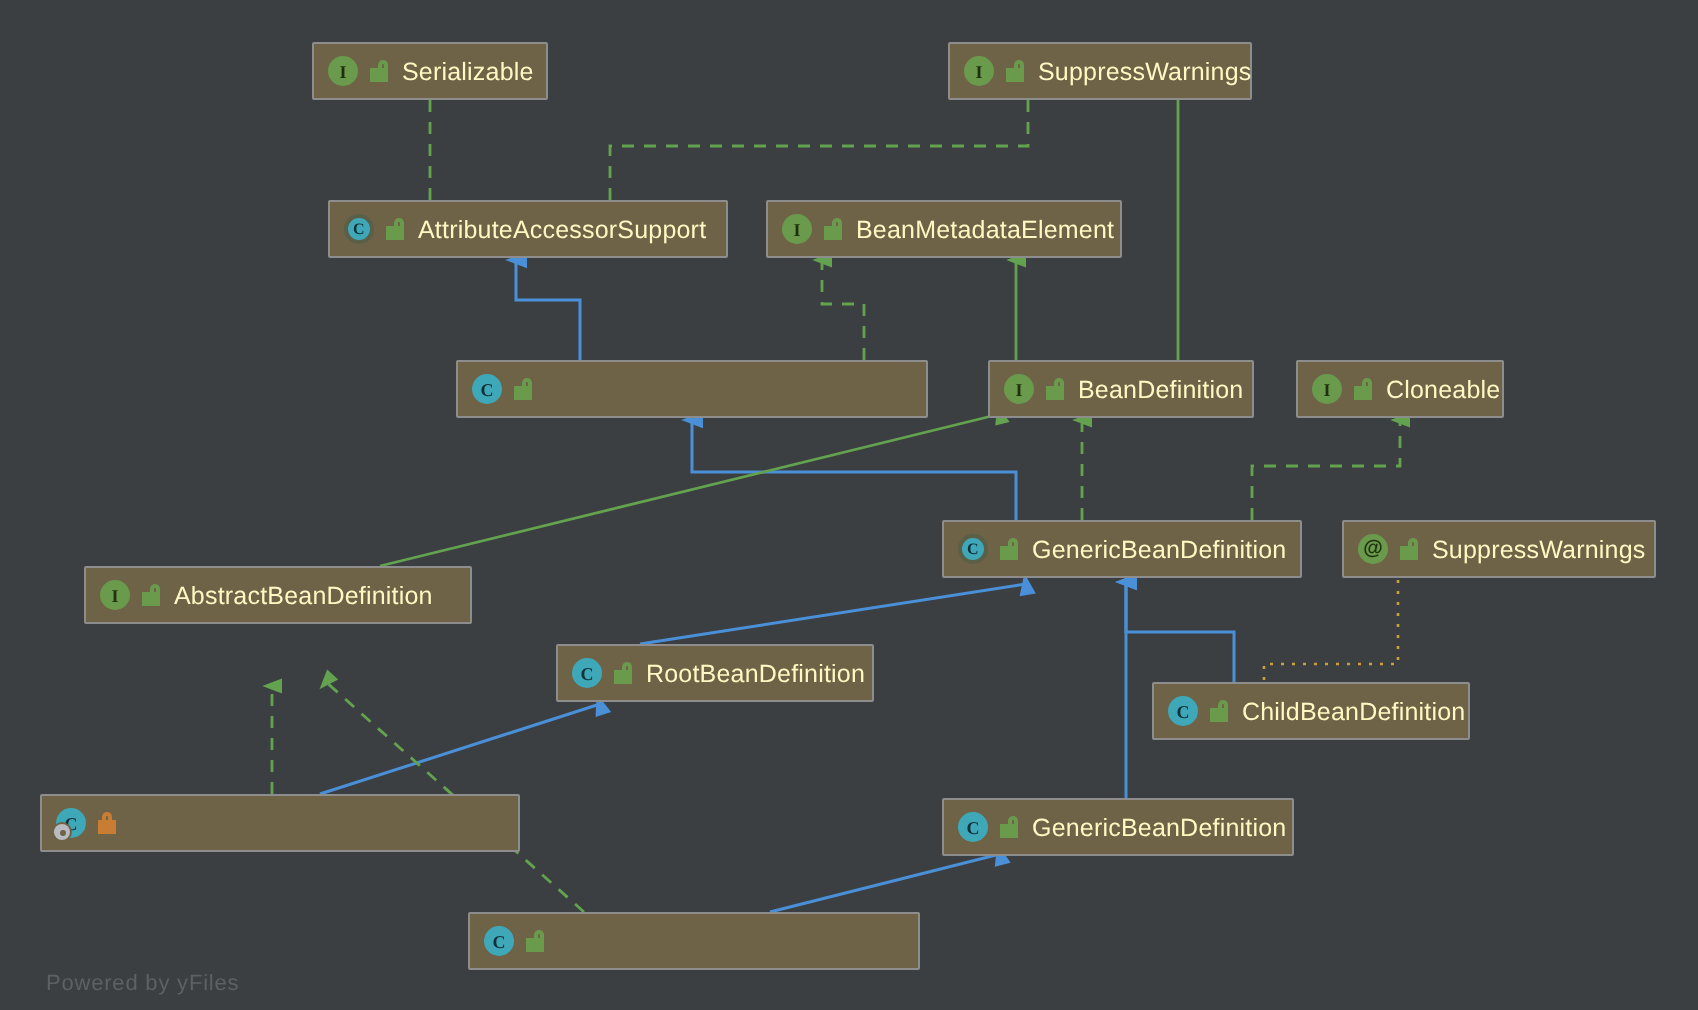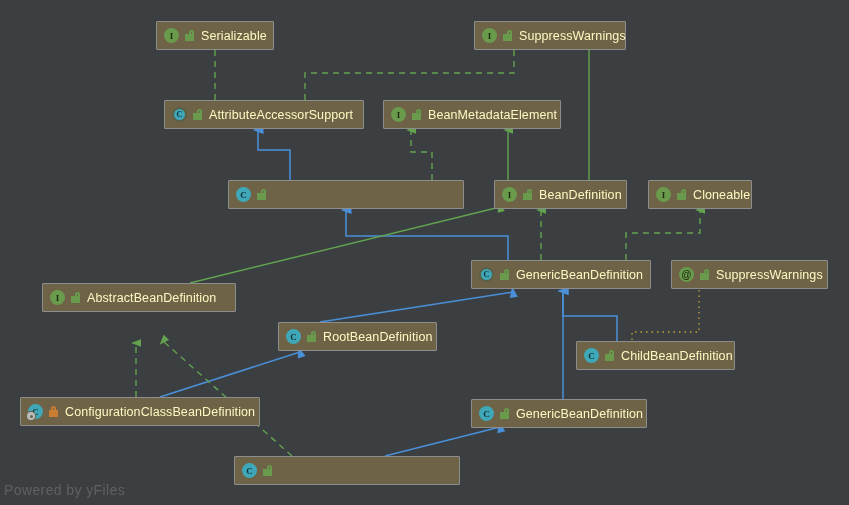--- a/index.html
+++ b/index.html
@@ -115,24 +115,24 @@
     border-top-left-radius: 3px;
     border-top-right-radius: 3px;
     top: 0;
   }
   .lock-public .body { background: #6a9a4c; }
   .lock-public .shackle { border-color: #6a9a4c; left: 4px; }
   .lock-private .body { background: #c87d33; }
   .lock-private .shackle { border-color: #c87d33; left: 2px; }
   #watermark {
     position: absolute;
-    left: 4px;
+    left: 23px;
     bottom: 7px;
     color: #5e6164;
-    font-size: 14px;
+    font-size: 11px;
     letter-spacing: .4px;
   }
 </style>
 </head>
 <body>
 
 <div id="canvas">
 
   <svg id="edge-layer" viewBox="0 0 849 505">
     <defs>
@@ -333,21 +333,20 @@
 
   <div class="node" style="left:20px;top:397px;width:240px;">
     <span class="ico ico-class">
         <span class="disc">C</span>
         <span class="cog"></span>
       </span>
     <span class="lock lock-private">
         <span class="shackle"></span>
         <span class="body"></span>
       </span>
-    <span class="label">ConfigurationClassBeanDefinition</span>
   </div>
 
   <div class="node" style="left:471px;top:399px;width:176px;">
     <span class="ico ico-class">
         <span class="disc">C</span>
       </span>
     <span class="lock lock-public">
         <span class="shackle"></span>
         <span class="body"></span>
       </span>

